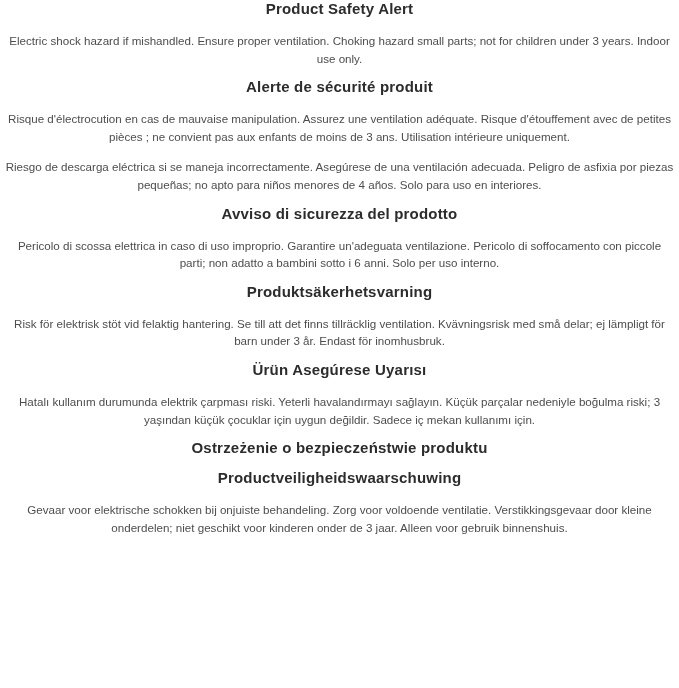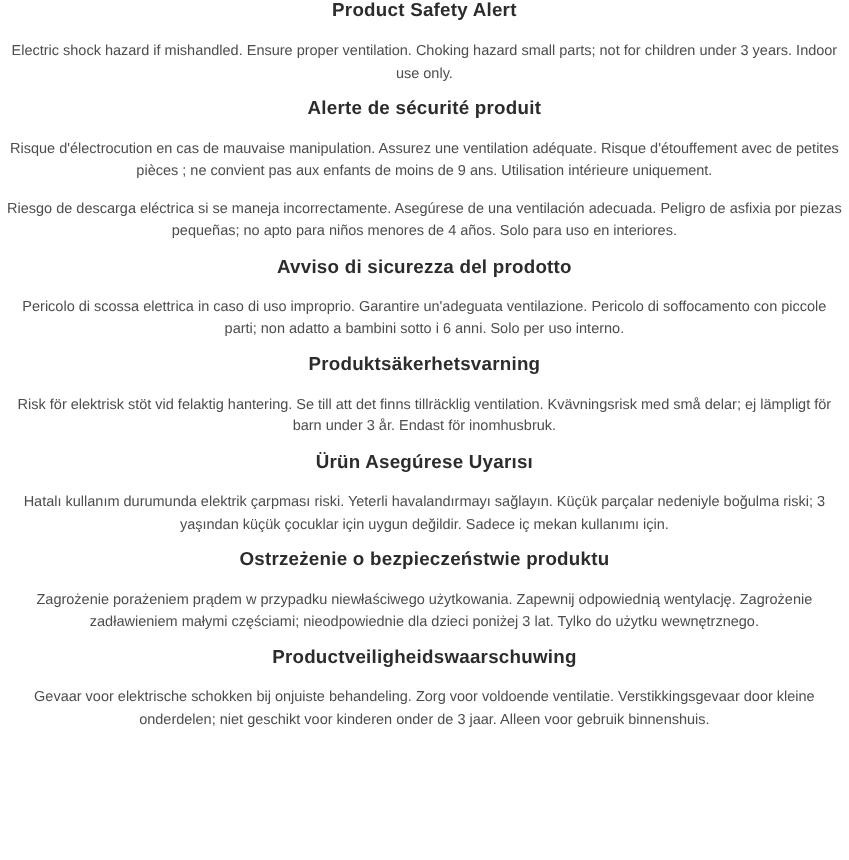--- a/index.html
+++ b/index.html
@@ -42,21 +42,21 @@
 <div class="doc">
 
   <div class="section" lang="en">
     <h2 class="section-heading">Product Safety Alert</h2>
     <p class="section-body">Electric shock hazard if mishandled. Ensure proper ventilation. Choking hazard small parts; not for children under 3 years. Indoor use only.</p>
   </div>
 
 
   <div class="section" lang="fr">
     <h2 class="section-heading">Alerte de sécurité produit</h2>
-    <p class="section-body">Risque d'électrocution en cas de mauvaise manipulation. Assurez une ventilation adéquate. Risque d'étouffement avec de petites pièces ; ne convient pas aux enfants de moins de 9 ans. Utilisation intérieure uniquement.</p>
+    <p class="section-body">Risque d'électrocution en cas de mauvaise manipulation. Assurez une ventilation adéquate. Risque d'étouffement avec de petites pièces ; ne convient pas aux enfants de moins de 3 ans. Utilisation intérieure uniquement.</p>
   </div>
 
   <div class="section" lang="es">
     <p class="section-body">Riesgo de descarga eléctrica si se maneja incorrectamente. Asegúrese de una ventilación adecuada. Peligro de asfixia por piezas pequeñas; no apto para niños menores de 4 años. Solo para uso en interiores.</p>
   </div>
 
   <div class="section" lang="it">
     <h2 class="section-heading">Avviso di sicurezza del prodotto</h2>
     <p class="section-body">Pericolo di scossa elettrica in caso di uso improprio. Garantire un'adeguata ventilazione. Pericolo di soffocamento con piccole parti; non adatto a bambini sotto i 6 anni. Solo per uso interno.</p>
   </div>
@@ -66,21 +66,20 @@
     <p class="section-body">Risk för elektrisk stöt vid felaktig hantering. Se till att det finns tillräcklig ventilation. Kvävningsrisk med små delar; ej lämpligt för barn under 3 år. Endast för inomhusbruk.</p>
   </div>
 
   <div class="section" lang="tr">
     <h2 class="section-heading">Ürün Asegúrese Uyarısı</h2>
     <p class="section-body">Hatalı kullanım durumunda elektrik çarpması riski. Yeterli havalandırmayı sağlayın. Küçük parçalar nedeniyle boğulma riski; 3 yaşından küçük çocuklar için uygun değildir. Sadece iç mekan kullanımı için.</p>
   </div>
 
   <div class="section" lang="pl">
     <h2 class="section-heading">Ostrzeżenie o bezpieczeństwie produktu</h2>
-    <p class="section-body">Zagrożenie porażeniem prądem w przypadku niewłaściwego użytkowania. Zapewnij odpowiednią wentylację. Zagrożenie zadławieniem małymi częściami; nieodpowiednie dla dzieci poniżej 3 lat. Tylko do użytku wewnętrznego.</p>
   </div>
 
   <div class="section" lang="nl">
     <h2 class="section-heading">Productveiligheidswaarschuwing</h2>
     <p class="section-body">Gevaar voor elektrische schokken bij onjuiste behandeling. Zorg voor voldoende ventilatie. Verstikkingsgevaar door kleine onderdelen; niet geschikt voor kinderen onder de 3 jaar. Alleen voor gebruik binnenshuis.</p>
   </div>
 
 </div>
 
 </body></html>

